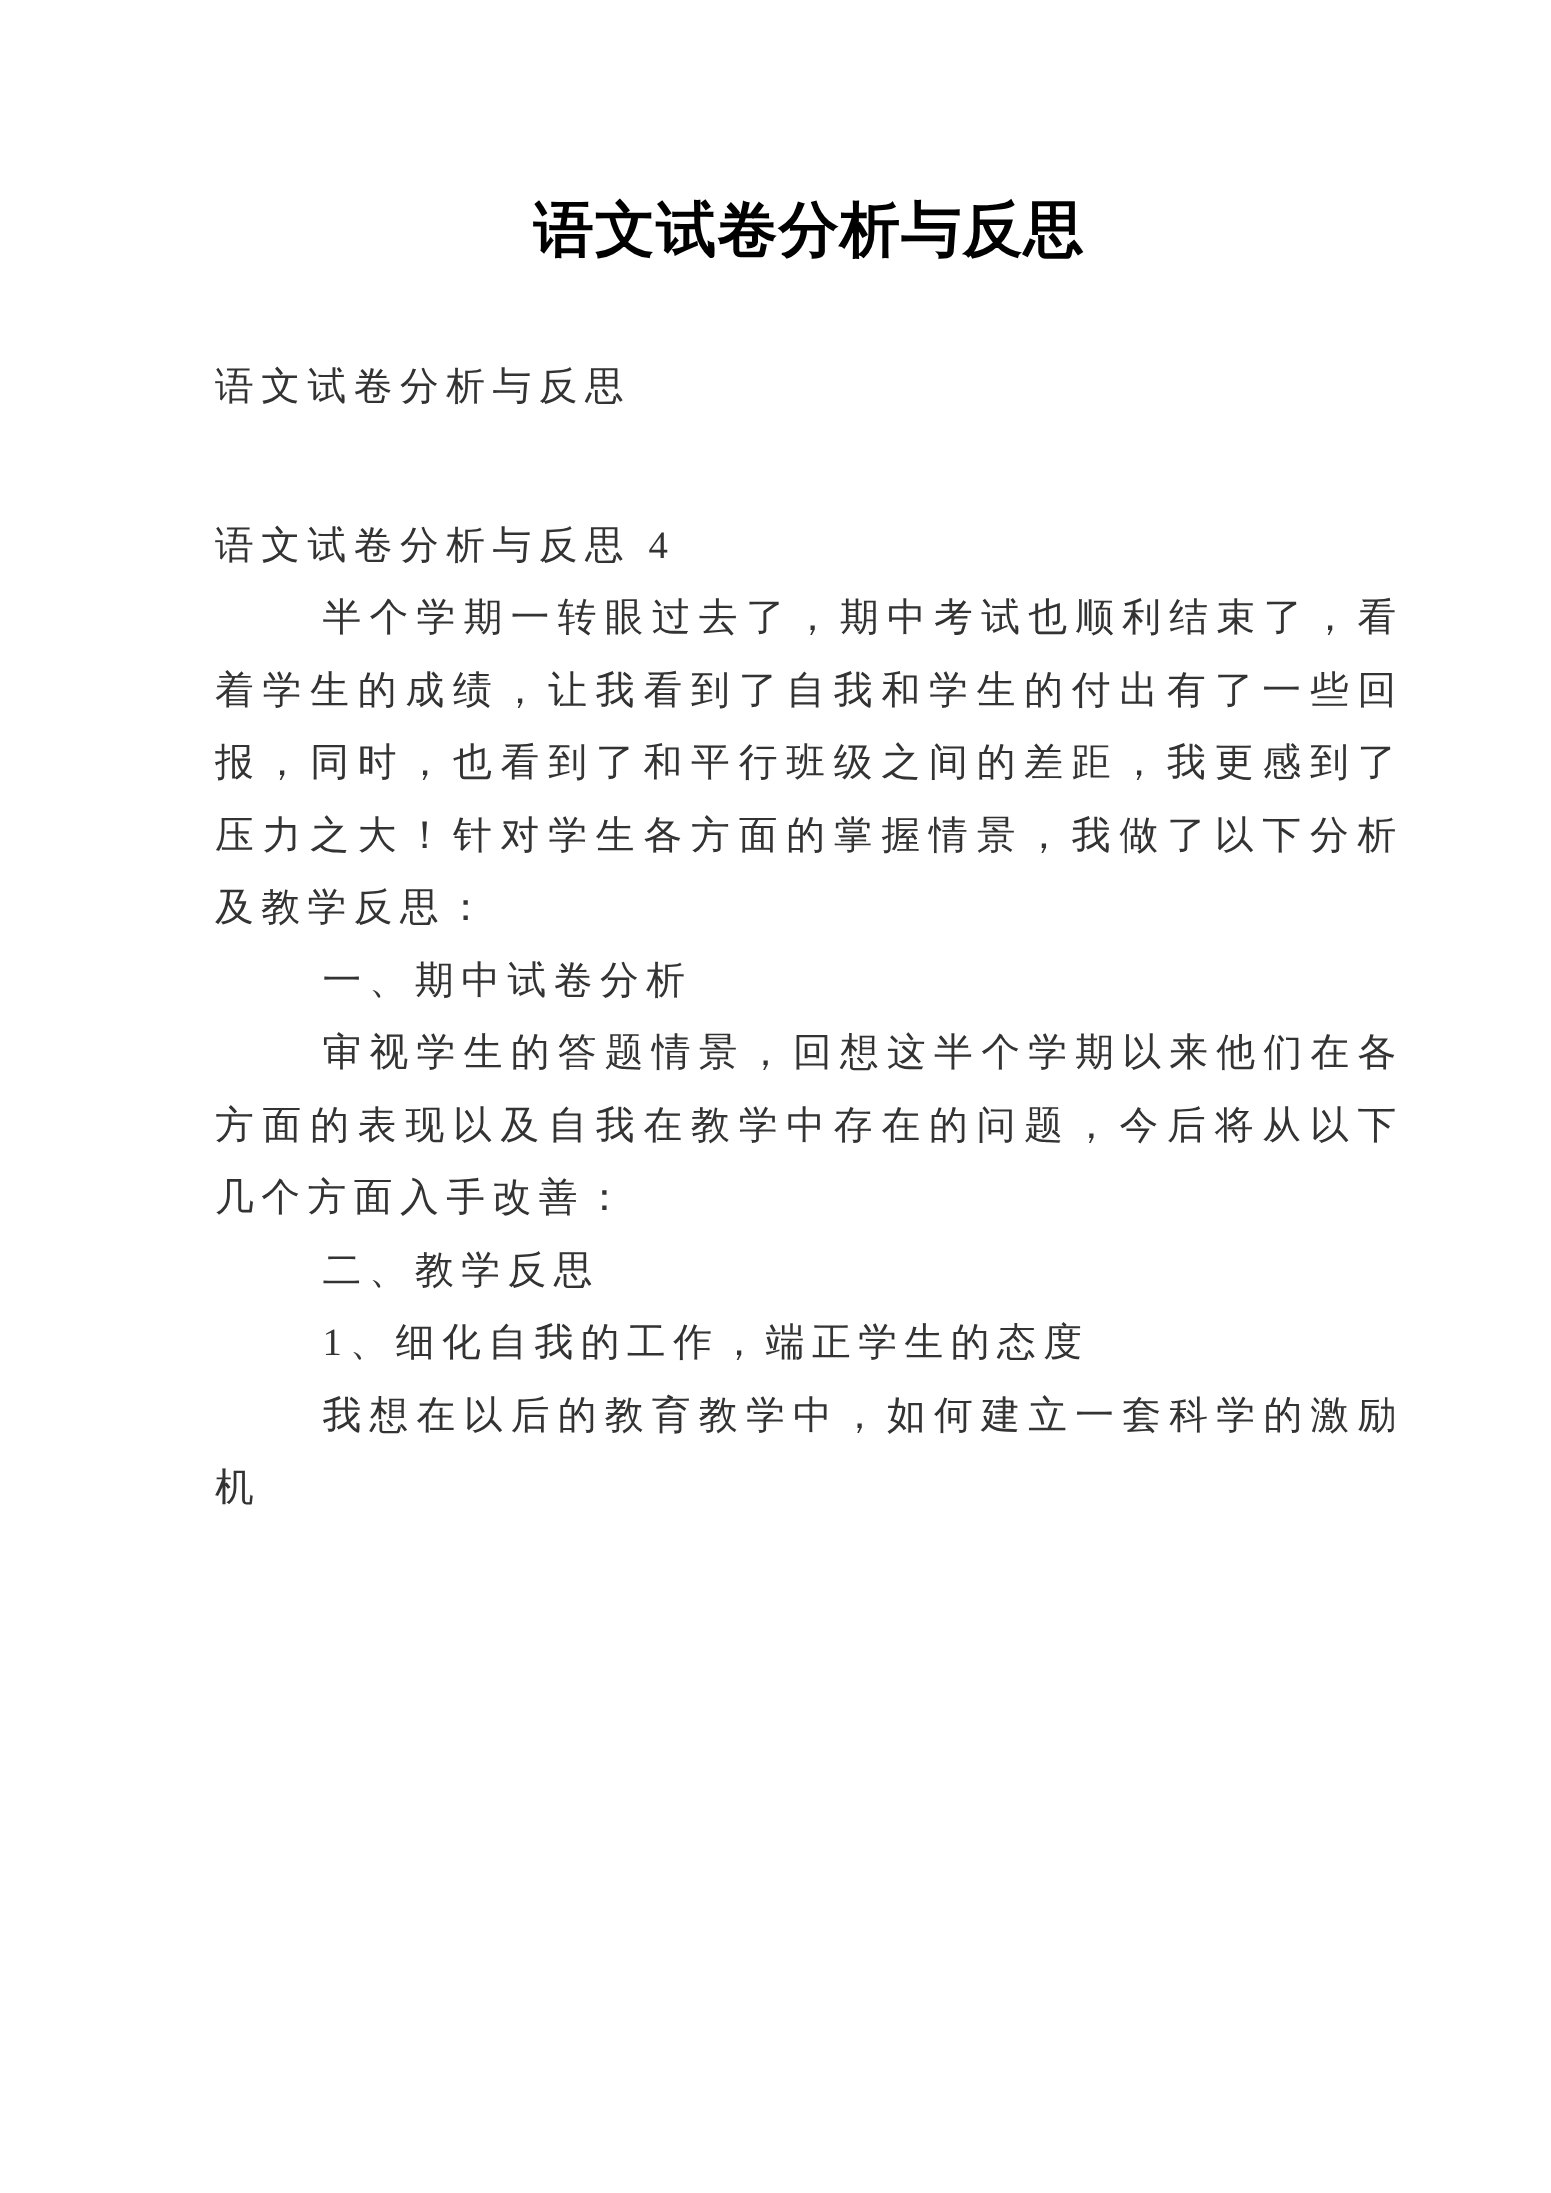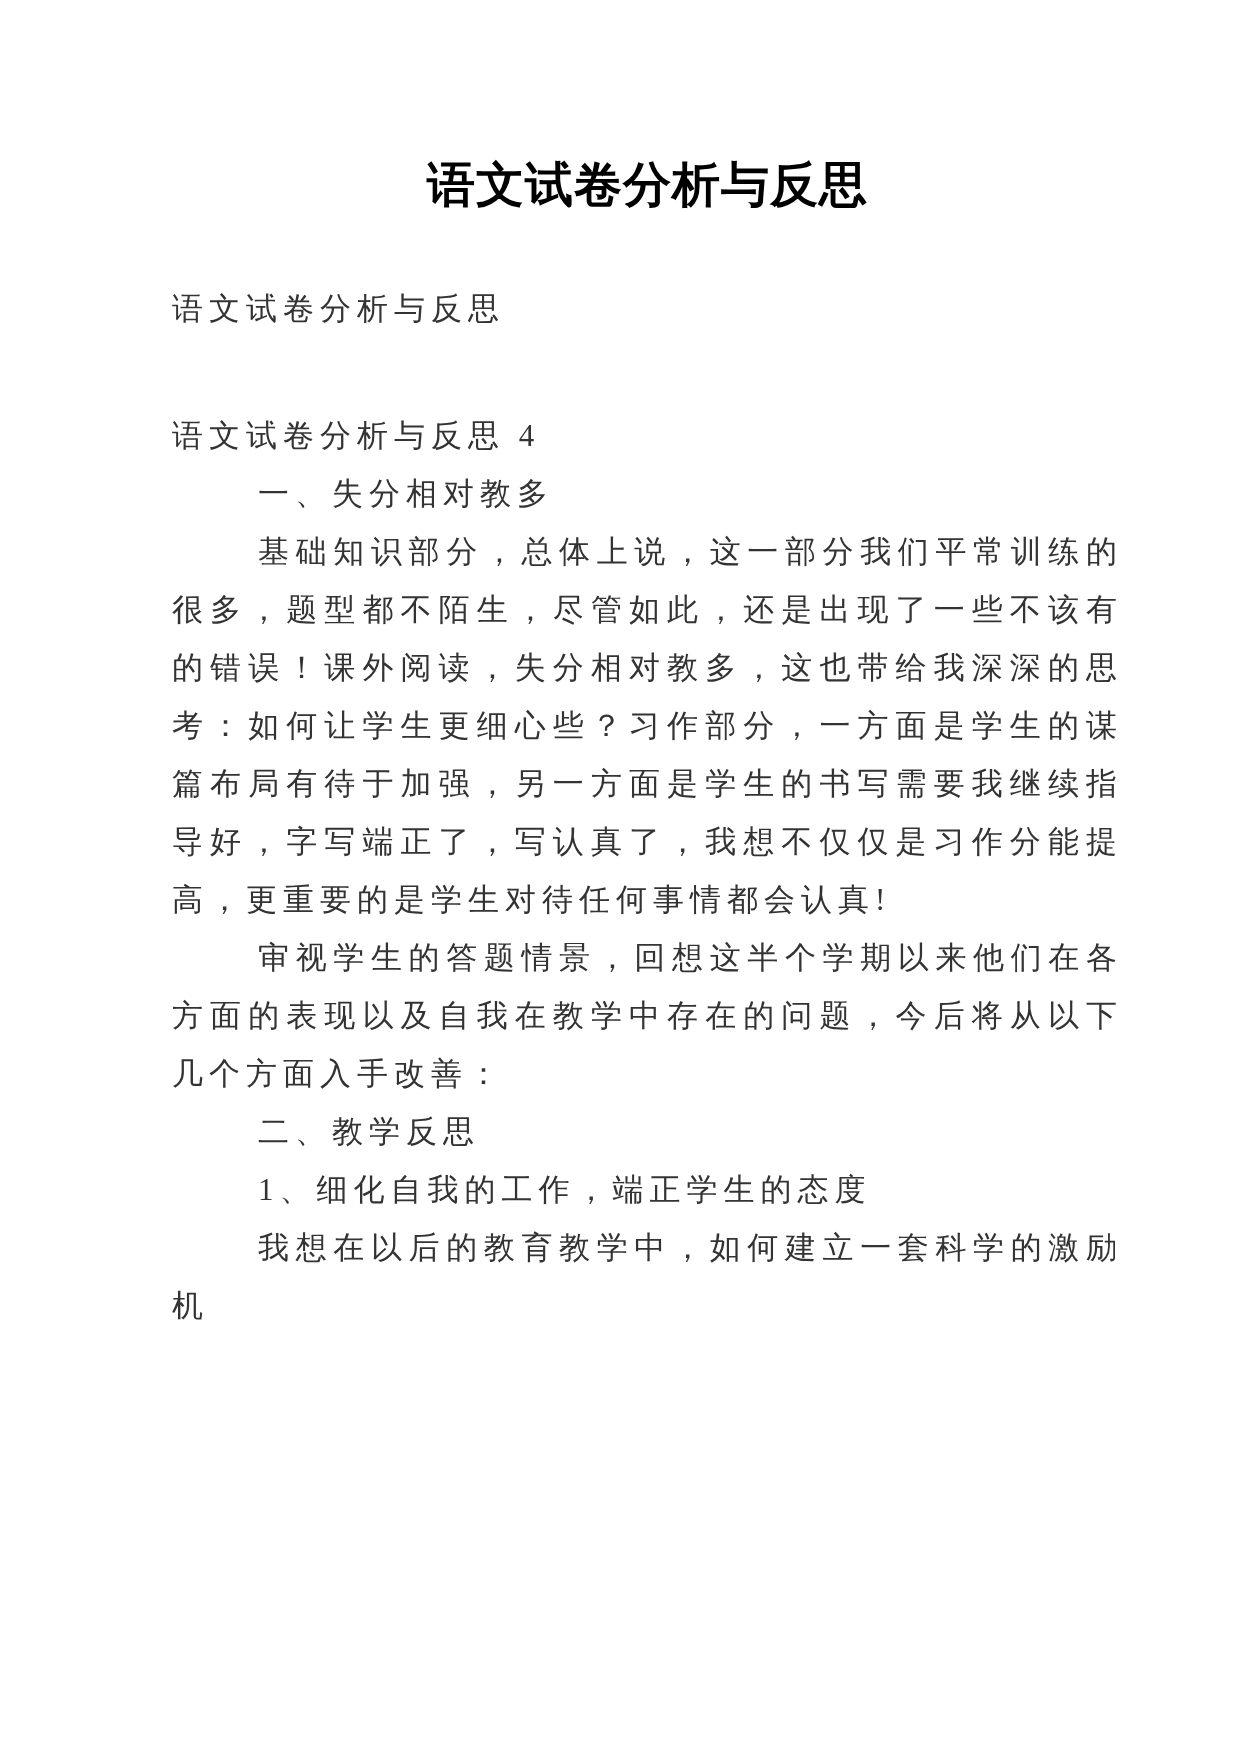--- a/index.html
+++ b/index.html
@@ -60,24 +60,24 @@
 <div class="doc">
 
   <h1 class="doc-title">语文试卷分析与反思</h1>
 
   <div class="body-text">
 
     <p class="first-line">语文试卷分析与反思</p>
 
     <p class="subtitle-line">语文试卷分析与反思 4</p>
 
+    <p class="indent">半个学期一转眼过去了，期中考试也顺利结束了，看着学生的成绩，让我看到了自我和学生的付出有了一些回报，同时，也看到了和平行班级之间的差距，我更感到了压力之大！针对学生各方面的掌握情景，我做了以下分析及教学反思：</p>
 
-    <p class="indent">一、失分相对教多</p>
+    <p class="indent">一、期中试卷分析</p>
 
-    <p class="indent">基础知识部分，总体上说，这一部分我们平常训练的很多，题型都不陌生，尽管如此，还是出现了一些不该有的错误！课外阅读，失分相对教多，这也带给我深深的思考：如何让学生更细心些？习作部分，一方面是学生的谋篇布局有待于加强，另一方面是学生的书写需要我继续指导好，字写端正了，写认真了，我想不仅仅是习作分能提高，更重要的是学生对待任何事情都会认真!</p>
 
     <p class="indent">审视学生的答题情景，回想这半个学期以来他们在各方面的表现以及自我在教学中存在的问题，今后将从以下几个方面入手改善：</p>
 
     <p class="indent">二、教学反思</p>
 
     <p class="indent">1、细化自我的工作，端正学生的态度</p>
 
     <p class="indent">我想在以后的教育教学中，如何建立一套科学的激励机</p>
 
   </div>

